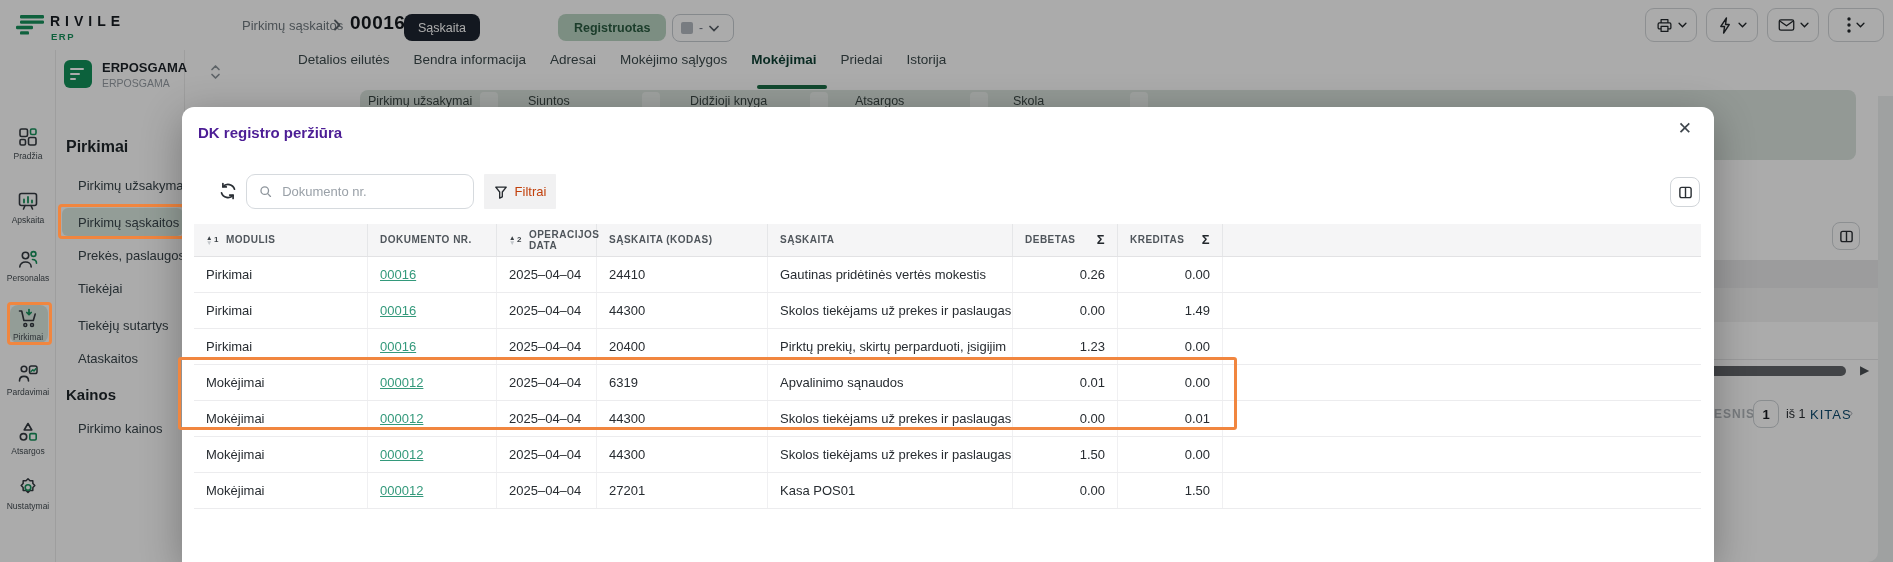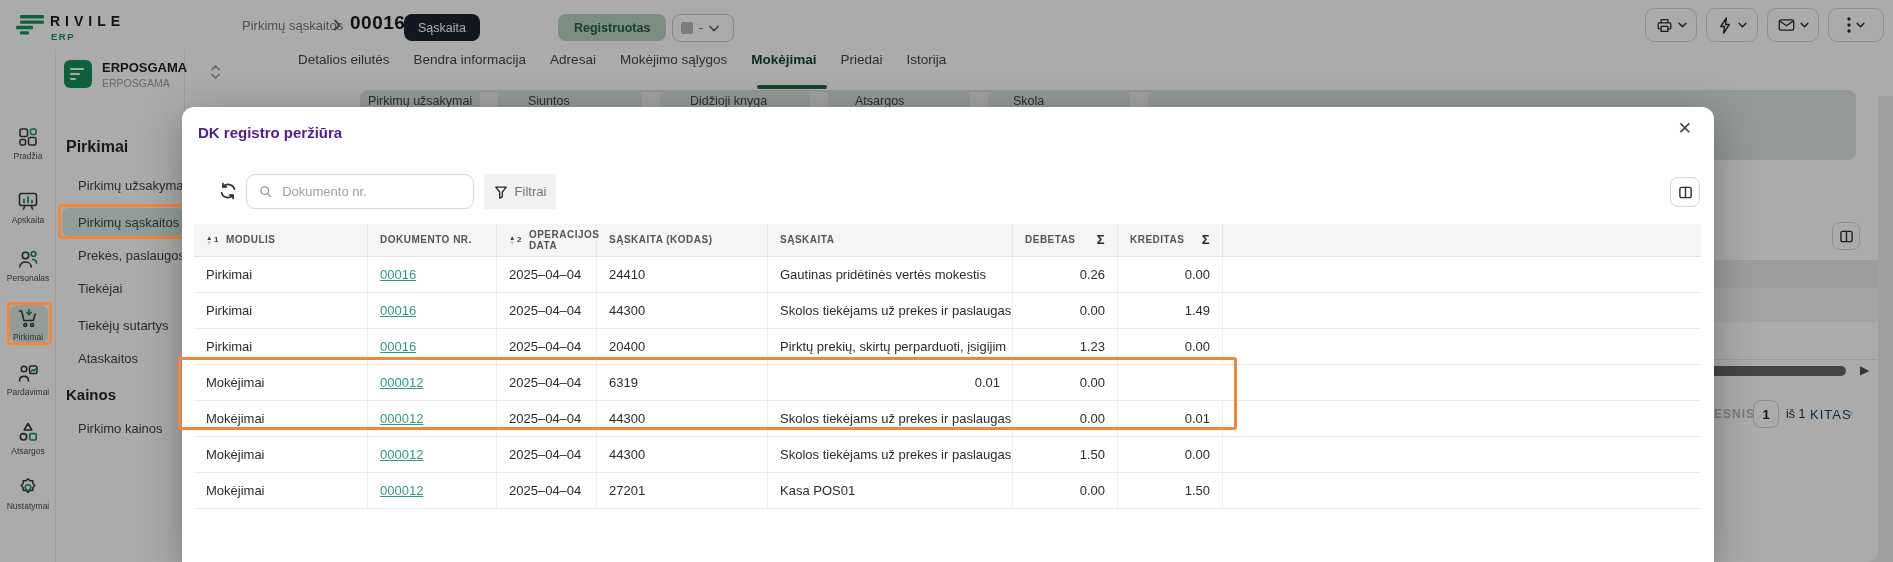--- a/index.html
+++ b/index.html
@@ -88,21 +88,21 @@
   .modal{position:absolute;left:182px;top:107px;width:1532px;height:455px;background:#fff;z-index:20;
     border-radius:12px 12px 0 0;box-shadow:0 10px 40px rgba(0,0,0,.30);}
   .m-title{position:absolute;left:16px;top:17px;font-size:15px;font-weight:700;color:#4c1d95;}
   .m-close{position:absolute;right:22px;top:13px;font-size:17px;color:#3f464d;cursor:pointer;line-height:1;}
   .m-refresh{position:absolute;left:36px;top:74px;}
   .m-search{position:absolute;left:64px;top:67px;width:228px;height:35px;border:1.5px solid #d6dade;border-radius:9px;
     display:flex;align-items:center;gap:8px;padding:0 12px;box-sizing:border-box;}
   .m-search input{border:none;outline:none;font-size:13px;color:#2a2f35;width:100%;font-family:"Liberation Sans",sans-serif;background:transparent;}
   .m-search input::placeholder{color:#9aa1a8;}
   .m-filter{position:absolute;left:302px;top:67px;width:72px;height:35px;border-radius:1px;background:#f1f1f2;
-    display:flex;align-items:center;justify-content:center;gap:7px;font-size:13px;color:#737373;box-sizing:border-box;}
+    display:flex;align-items:center;justify-content:center;gap:7px;font-size:13px;color:#c2410c;box-sizing:border-box;}
   .m-colbtn{position:absolute;right:14px;top:70px;width:30px;height:30px;border:1.5px solid #d1d5d9;border-radius:8px;background:#fff;
     display:flex;align-items:center;justify-content:center;box-sizing:border-box;}
 
   
   .mtable{position:absolute;left:12px;top:117px;width:1507px;}
   .thead,.trow{display:grid;grid-template-columns:174px 129px 100px 171px 245px 105px 105px 1fr;}
   .thead{background:#f5f5f6;border-bottom:1px solid #e2e2e4;height:32px;}
   .th{display:flex;align-items:center;padding:0 12px;font-size:10px;font-weight:700;letter-spacing:.5px;color:#4f555b;
     border-right:1px solid #e5e6e8;box-sizing:border-box;line-height:1.15;}
   .th:last-child{border-right:none;}
@@ -445,20 +445,21 @@
           <div class="td"></div>
         </div>
 
         <div class="trow">
           <div class="td">Mokėjimai</div>
           <div class="td">
             <a class="doclink">000012</a>
           </div>
           <div class="td">2025–04–04</div>
           <div class="td">6319</div>
+          <div class="td">Apvalinimo sąnaudos</div>
           <div class="td num">0.01</div>
           <div class="td num">0.00</div>
           <div class="td"></div>
         </div>
 
         <div class="trow">
           <div class="td">Mokėjimai</div>
           <div class="td">
             <a class="doclink">000012</a>
           </div>

